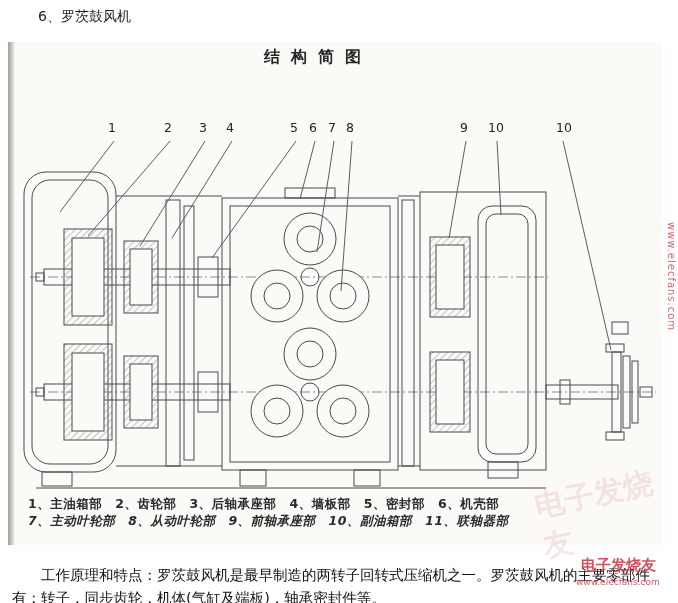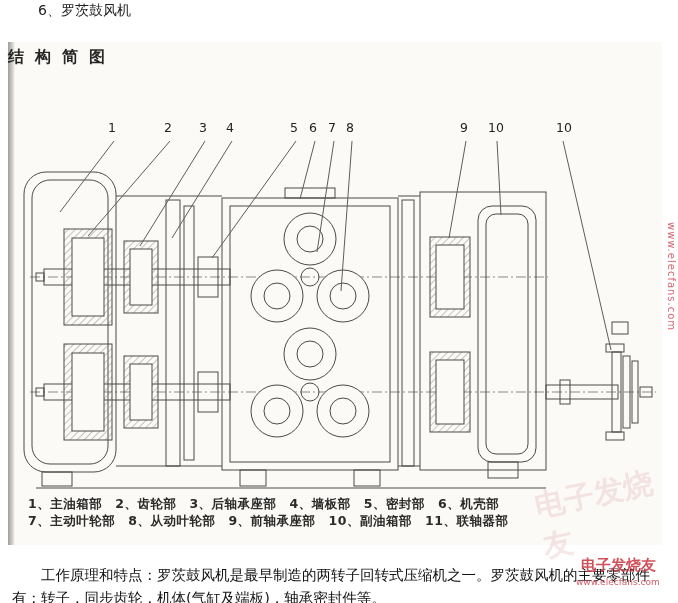--- a/index.html
+++ b/index.html
@@ -3,31 +3,31 @@
 <meta charset="utf-8">
 <style>
   *{box-sizing:border-box;}
   html,body{margin:0;padding:0;}
   body{
     width:678px;height:603px;position:relative;overflow:hidden;
     background:#ffffff;color:#1c1c1c;
     font-family:"DejaVu Sans","Liberation Sans",sans-serif;
   }
   .abs{position:absolute;}
-  .heading{left:38px;top:2px;font-size:14px;color:#1e1e1e;}
+  .heading{left:38px;top:8px;font-size:14px;color:#1e1e1e;}
   .scan{left:8px;top:42px;width:654px;height:503px;background:#fbfaf6;}
   .scan-edge{left:8px;top:42px;width:7px;height:503px;
     background:linear-gradient(90deg,#9f9d98,#d8d6d0 70%,rgba(216,214,208,0));}
-  .diagram-title{left:8px;top:47px;width:620px;font-weight:bold;
+  .diagram-title{left:8px;top:47px;width:620px;text-align:center;font-weight:bold;
     font-size:16px;letter-spacing:11px;color:#262626;}
   .callout{font-size:12.5px;color:#222;top:120px;}
   .legend{left:28px;width:614px;font-size:12.5px;font-weight:bold;
     color:#2a2a2a;letter-spacing:.5px;white-space:nowrap;}
   .legend1{top:496px;}
-  .legend2{top:513px;}
+  .legend2{top:513px;font-style:italic;}
   .para{left:12px;top:549px;width:654px;font-size:14.5px;line-height:23px;
     color:#111;text-indent:2em;}
   .wm-v{right:1px;top:222px;writing-mode:vertical-rl;font-size:10px;
     color:#cf3d4a;opacity:.8;letter-spacing:1px;}
   .wm-brand{left:581px;top:556px;font-size:15px;font-weight:bold;color:#c8323f;opacity:.85;}
   .wm-site{left:576px;top:577px;font-size:9px;color:#c8323f;opacity:.8;}
   .wm-faint{left:538px;top:472px;font-size:30px;font-weight:bold;
     color:rgba(190,80,80,.13);transform:rotate(-12deg);}
   svg.drawing{position:absolute;left:0;top:0;}
 </style>

